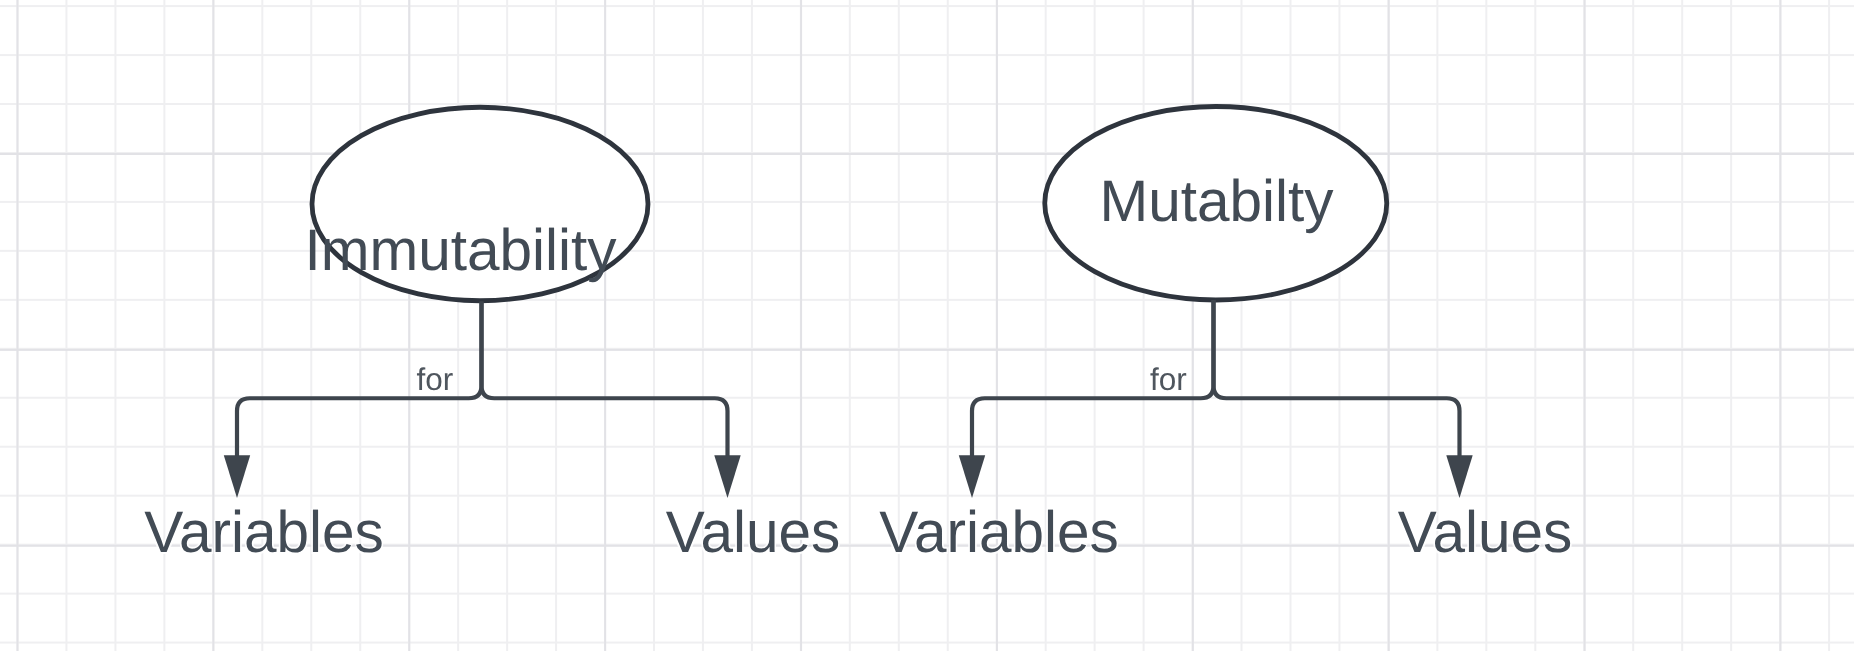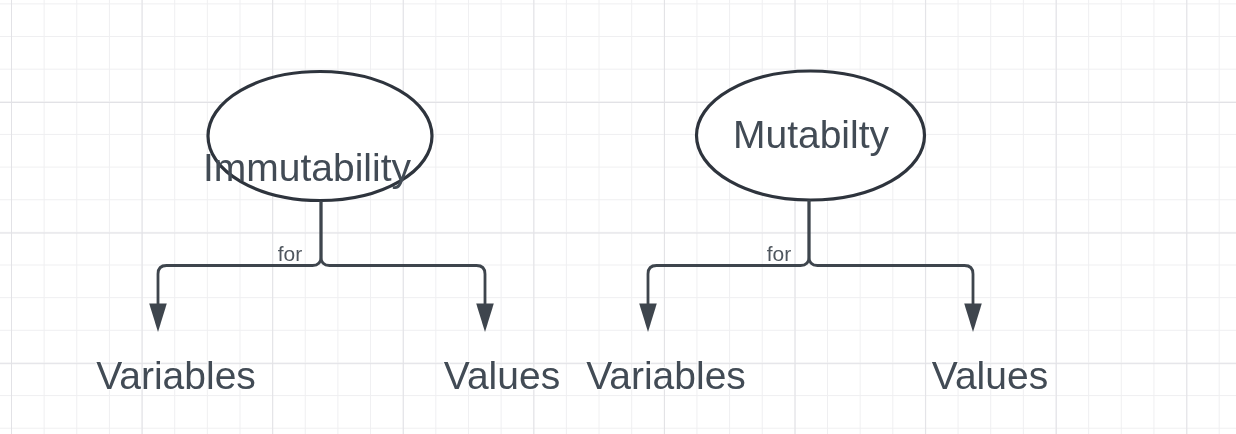--- a/index.html
+++ b/index.html
@@ -78,21 +78,20 @@
     position: absolute;
     width: 220px;
     height: 44px;
     line-height: 44px;
     text-align: center;
     font-size: 39px;
     color: #424b55;
     white-space: nowrap;
     text-shadow: 1px 1px 0 rgba(255,255,255,0.75), -1px -1px 0 rgba(255,255,255,0.75),
                  1px -1px 0 rgba(255,255,255,0.75), -1px 1px 0 rgba(255,255,255,0.75);
-    margin-top: 20px;
   }
 </style>
 </head>
 <body>
 
 <div id="canvas">
 
   <svg id="edges-layer" viewBox="0 0 1236 434" xmlns="http://www.w3.org/2000/svg">
 
     <ellipse class="node-ellipse" cx="320" cy="136" rx="112" ry="64.5"></ellipse>

